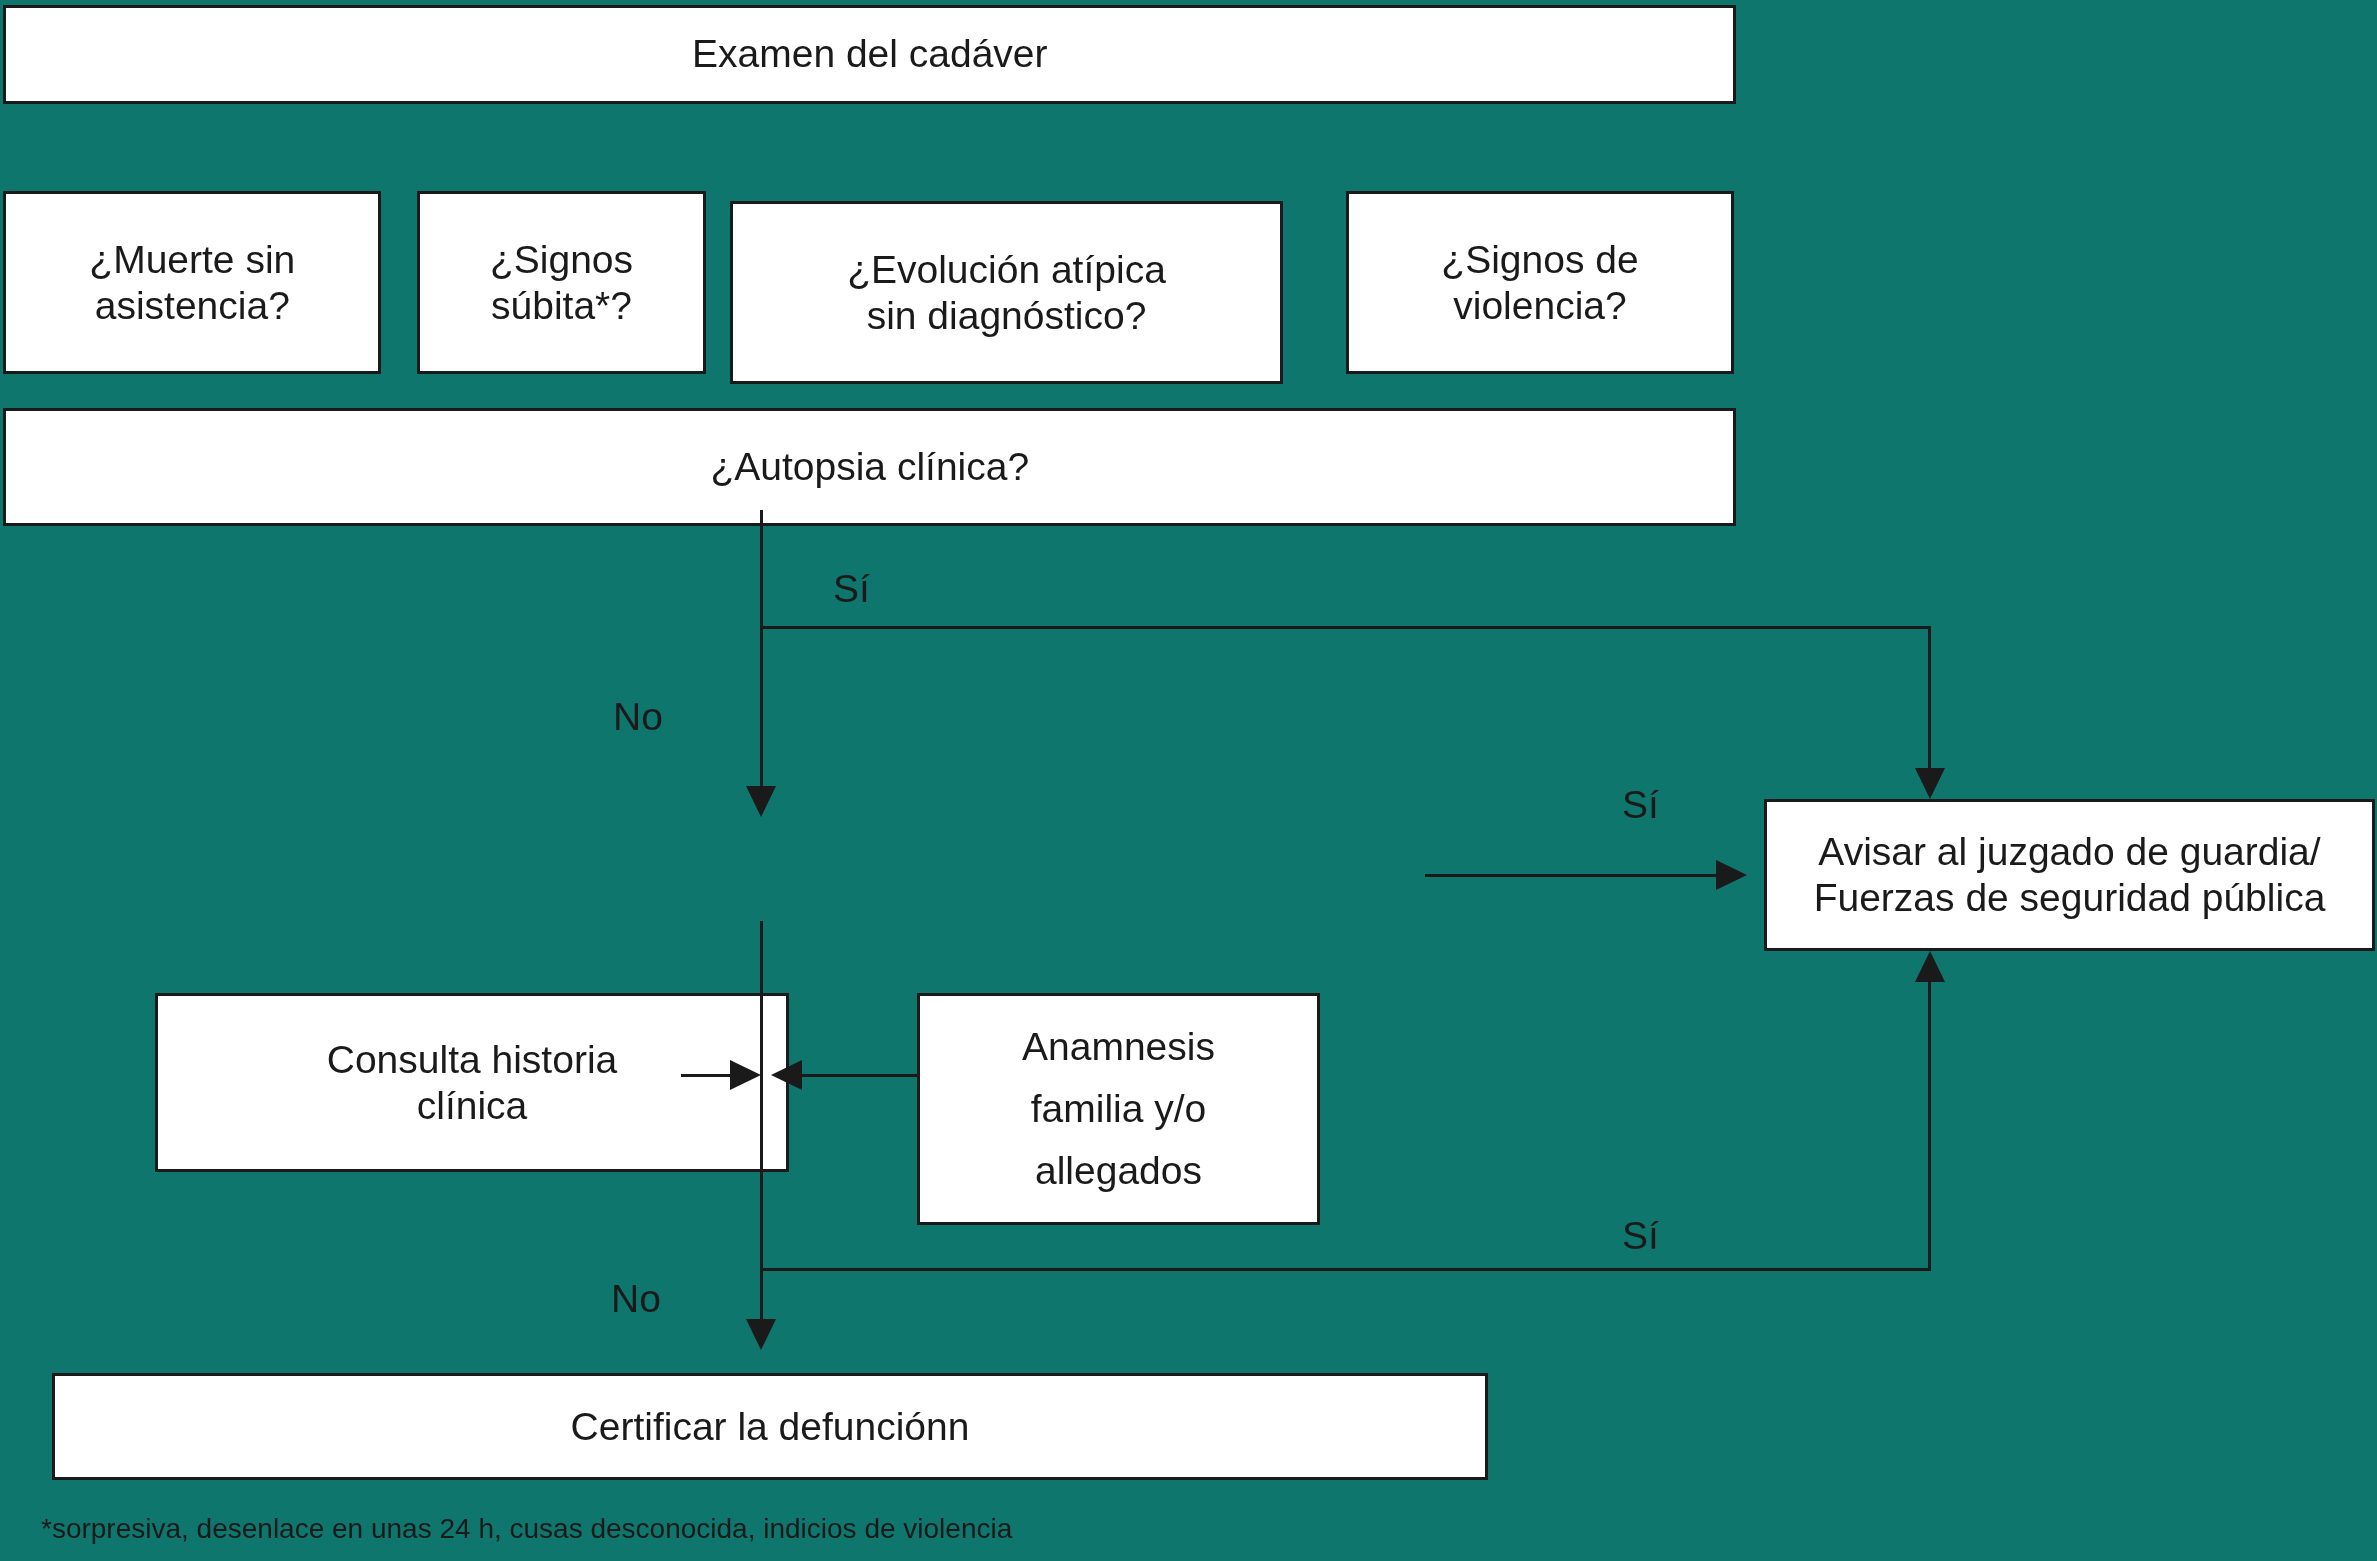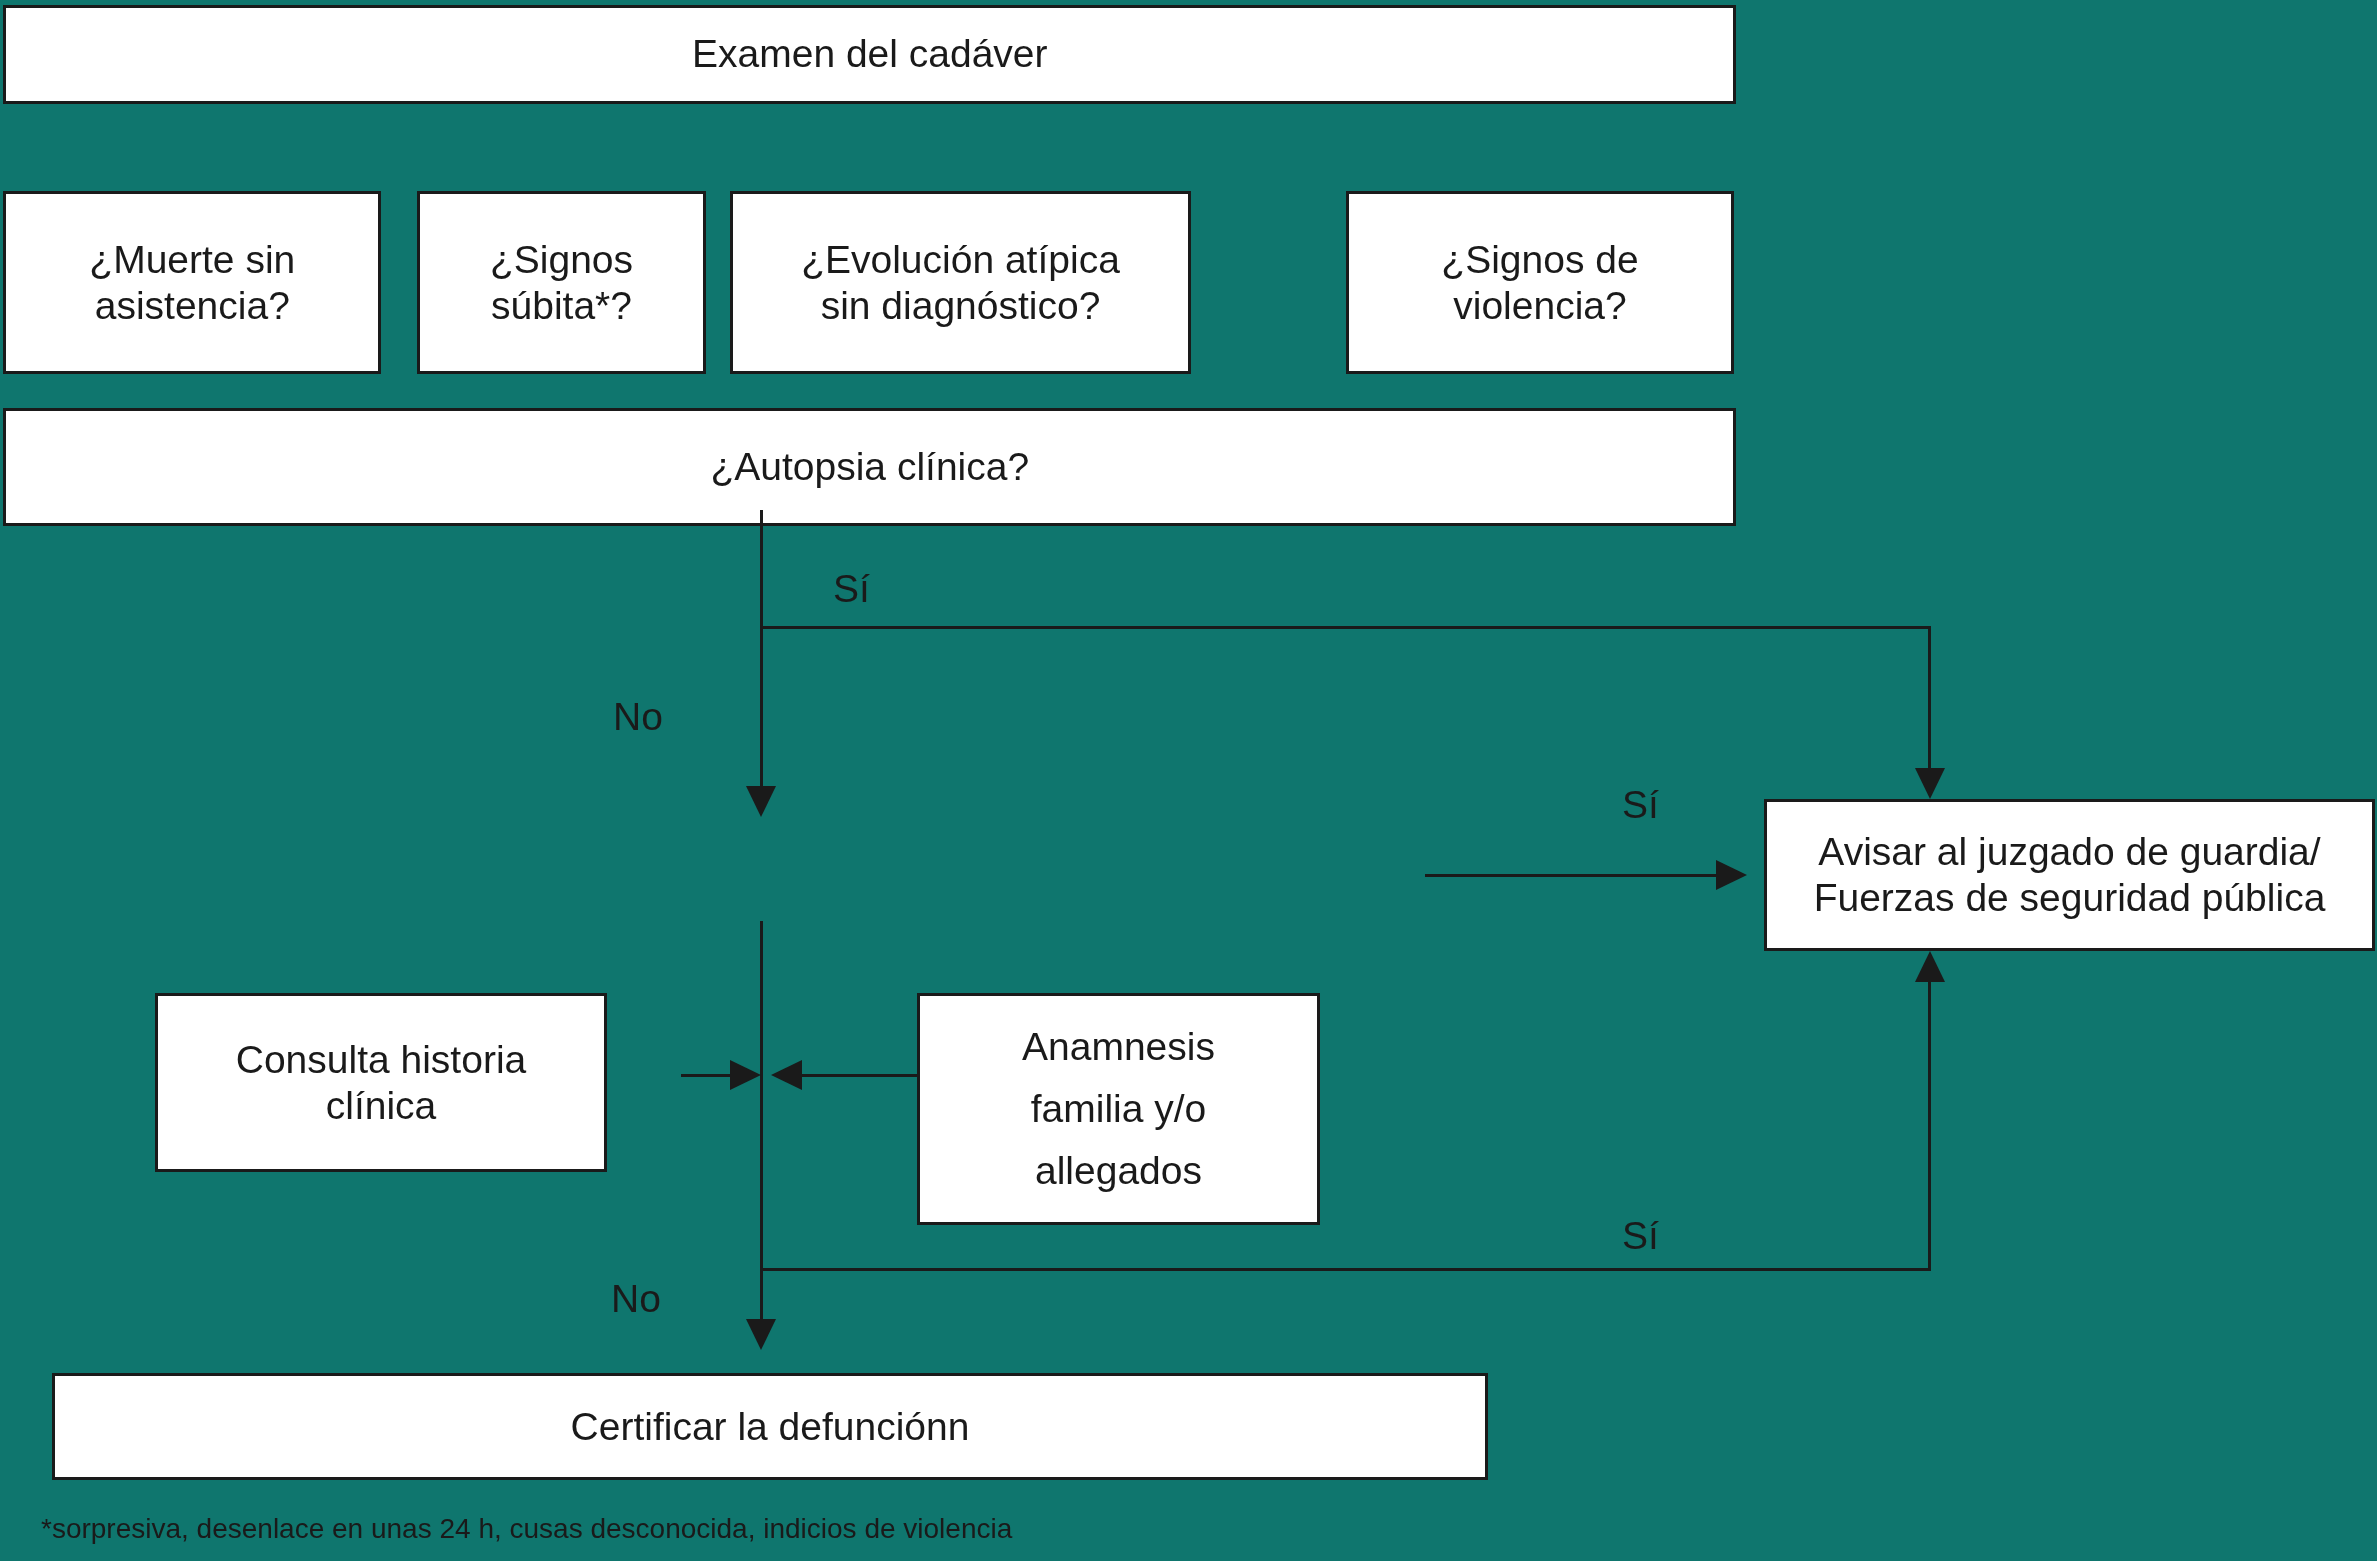--- a/index.html
+++ b/index.html
@@ -51,26 +51,26 @@
     font-size: 28px;
     line-height: 46px;
     color: #1a1a1a;
     white-space: nowrap;
   }
 
   
   #node-examen          { left: 3.3px;    top: 4.9px;    width: 1733px; height: 99px; }
   #node-muerte-sin-asistencia { left: 3.3px;    top: 191px;  width: 378px;  height: 183px; }
   #node-muerte-subita   { left: 417px;  top: 191px;  width: 289px;  height: 183px; }
-  #node-evolucion-atipica { left: 730px; top: 191px; width: 461px;  height: 183px; }
+  #node-evolucion-atipica { left: 730px; top: 201px; width: 553px;  height: 183px; }
   #node-signos-violencia { left: 1346px; top: 191px; width: 388px;  height: 183px; }
   #node-autopsia        { left: 3.3px;    top: 408px;  width: 1733px; height: 118px; }
   #node-causa-externa   { left: 0px;    top: 817px; width: 1425px; height: 104px; }
   #node-avisar-juzgado  { left: 1764px; top: 799px;  width: 611px;  height: 152px; }
-  #node-consulta-historia { left: 155px; top: 993px; width: 452px; height: 179px; }
+  #node-consulta-historia { left: 155px; top: 993px; width: 634px; height: 179px; }
   #node-anamnesis       { left: 917px; top: 993px; width: 403px;  height: 232px; gap: 16px; }
   #node-certificar      { left: 52px;   top: 1373px; width: 1436px; height: 107px; }
 
   
   #edge-autopsia-down       { left: 760px;  top: 510px;  height: 279px; }
   #arrow-into-causa-externa { left: 746px;  top: 786px; }
   #edge-si1-h               { left: 760px;  top: 626px;  width: 1171px; }
   #edge-si1-v               { left: 1928px; top: 626px;  height: 145px; }
   #arrow-into-avisar-top    { left: 1915px; top: 768px; }
   #label-si1                { left: 833px; top: 566px; }

